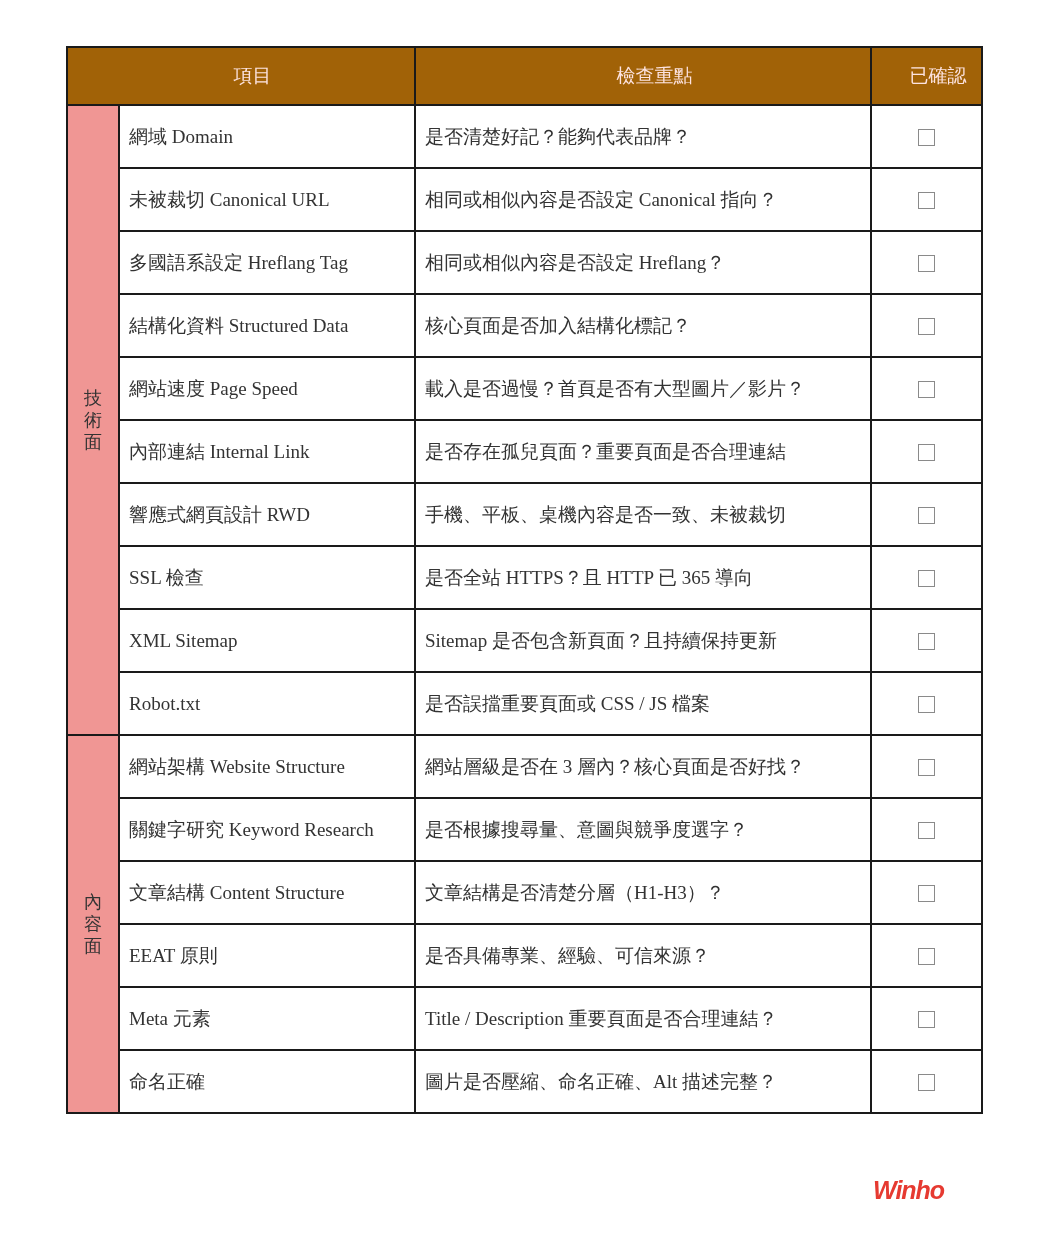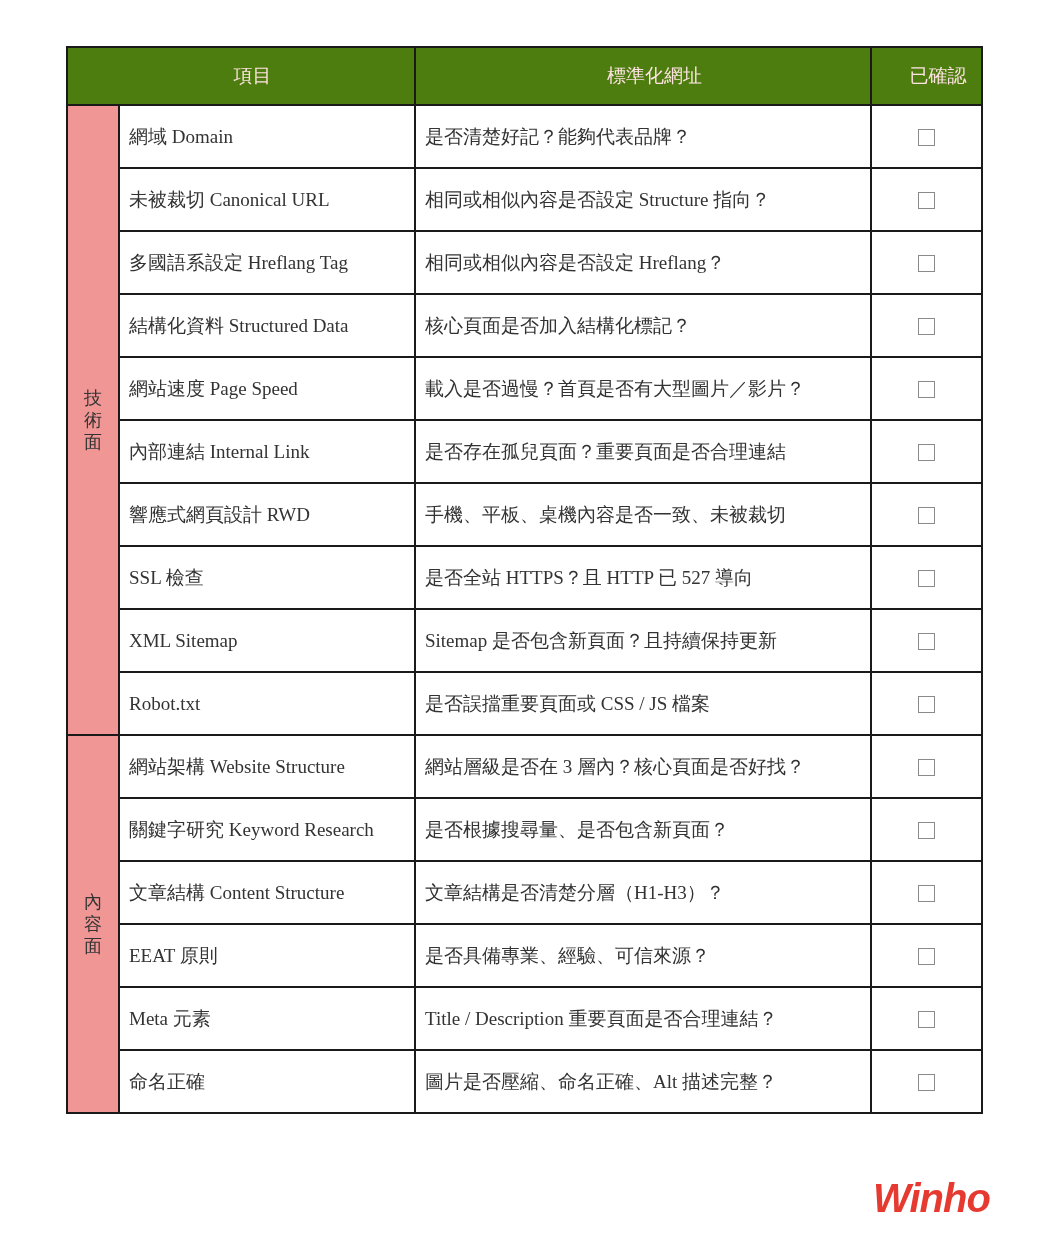--- a/index.html
+++ b/index.html
@@ -4,73 +4,73 @@
   <style>
     html, body { margin: 0; padding: 0; background: #ffffff; }
     body { width: 1054px; height: 1239px; position: relative; overflow: hidden;
            font-family: "Liberation Serif", "DejaVu Serif", serif; color: #333333; }
     table.checklist {
       position: absolute; left: 66px; top: 46px; width: 915px;
       border-collapse: collapse; table-layout: fixed;
     }
     table.checklist th, table.checklist td { border: 2px solid #1a1a1a; }
     thead th {
-      background: #4d7c0f; color: #fde3e0; font-weight: normal; font-size: 19px;
+      background: #a16207; color: #fde3e0; font-weight: normal; font-size: 19px;
       height: 54px; text-align: center;
       font-family: "DejaVu Sans", "Liberation Sans", sans-serif;
       padding-left: 24px;
     }
     td.cat {
       background: #f09694; text-align: center; vertical-align: middle;
       font-size: 18px; color: #333; line-height: 22px; padding: 0;
     }
     td.cat span { display: block; }
     td.item, td.check { font-size: 19px; padding: 0 13px 0 9px; height: 61px; white-space: nowrap; }
     td.confirm { text-align: center; }
     .box {
       display: inline-block; width: 15px; height: 15px;
       border: 1.5px solid #8a8a8a; background: #fff; vertical-align: middle; cursor: pointer;
     }
     .logo {
       position: absolute; left: 873px; top: 1176px;
       font-family: "Liberation Sans", sans-serif; font-style: italic; font-weight: bold;
-      font-size: 40px; color: #e63a31; letter-spacing: -1px;
+      font-size: 25px; color: #e63a31; letter-spacing: -1px;
     }
   </style>
 </head>
 <body>
 
 <table class="checklist">
   <colgroup>
     <col style="width:52px">
       <col style="width:296px">
       <col style="width:456px">
       <col style="width:111px">
   </colgroup>
   <thead>
     <tr>
       <th colspan="2">項目</th>
-      <th>標準化網址</th>
+      <th>檢查重點</th>
       <th>已確認</th>
     </tr>
   </thead>
   <tbody>
     <tr>
       <td class="cat" rowspan="10">
         <span>技</span>
         <span>術</span>
         <span>面</span>
       </td>
       <td class="item">網域 Domain</td>
       <td class="check">是否清楚好記？能夠代表品牌？</td>
       <td class="confirm"><span class="box"></span></td>
     </tr>
     <tr>
       <td class="item">未被裁切 Canonical URL</td>
-      <td class="check">相同或相似內容是否設定 Structure 指向？</td>
+      <td class="check">相同或相似內容是否設定 Canonical 指向？</td>
       <td class="confirm"><span class="box"></span></td>
     </tr>
     <tr>
       <td class="item">多國語系設定 Hreflang Tag</td>
       <td class="check">相同或相似內容是否設定 Hreflang？</td>
       <td class="confirm"><span class="box"></span></td>
     </tr>
     <tr>
       <td class="item">結構化資料 Structured Data</td>
       <td class="check">核心頁面是否加入結構化標記？</td>
@@ -86,21 +86,21 @@
       <td class="check">是否存在孤兒頁面？重要頁面是否合理連結</td>
       <td class="confirm"><span class="box"></span></td>
     </tr>
     <tr>
       <td class="item">響應式網頁設計 RWD</td>
       <td class="check">手機、平板、桌機內容是否一致、未被裁切</td>
       <td class="confirm"><span class="box"></span></td>
     </tr>
     <tr>
       <td class="item">SSL 檢查</td>
-      <td class="check">是否全站 HTTPS？且 HTTP 已 527 導向</td>
+      <td class="check">是否全站 HTTPS？且 HTTP 已 365 導向</td>
       <td class="confirm"><span class="box"></span></td>
     </tr>
     <tr>
       <td class="item">XML Sitemap</td>
       <td class="check">Sitemap 是否包含新頁面？且持續保持更新</td>
       <td class="confirm"><span class="box"></span></td>
     </tr>
     <tr>
       <td class="item">Robot.txt</td>
       <td class="check">是否誤擋重要頁面或 CSS / JS 檔案</td>
@@ -111,21 +111,21 @@
         <span>內</span>
         <span>容</span>
         <span>面</span>
       </td>
       <td class="item">網站架構 Website Structure</td>
       <td class="check">網站層級是否在 3 層內？核心頁面是否好找？</td>
       <td class="confirm"><span class="box"></span></td>
     </tr>
     <tr>
       <td class="item">關鍵字研究 Keyword Research</td>
-      <td class="check">是否根據搜尋量、是否包含新頁面？</td>
+      <td class="check">是否根據搜尋量、意圖與競爭度選字？</td>
       <td class="confirm"><span class="box"></span></td>
     </tr>
     <tr>
       <td class="item">文章結構 Content Structure</td>
       <td class="check">文章結構是否清楚分層（H1-H3）？</td>
       <td class="confirm"><span class="box"></span></td>
     </tr>
     <tr>
       <td class="item">EEAT 原則</td>
       <td class="check">是否具備專業、經驗、可信來源？</td>

